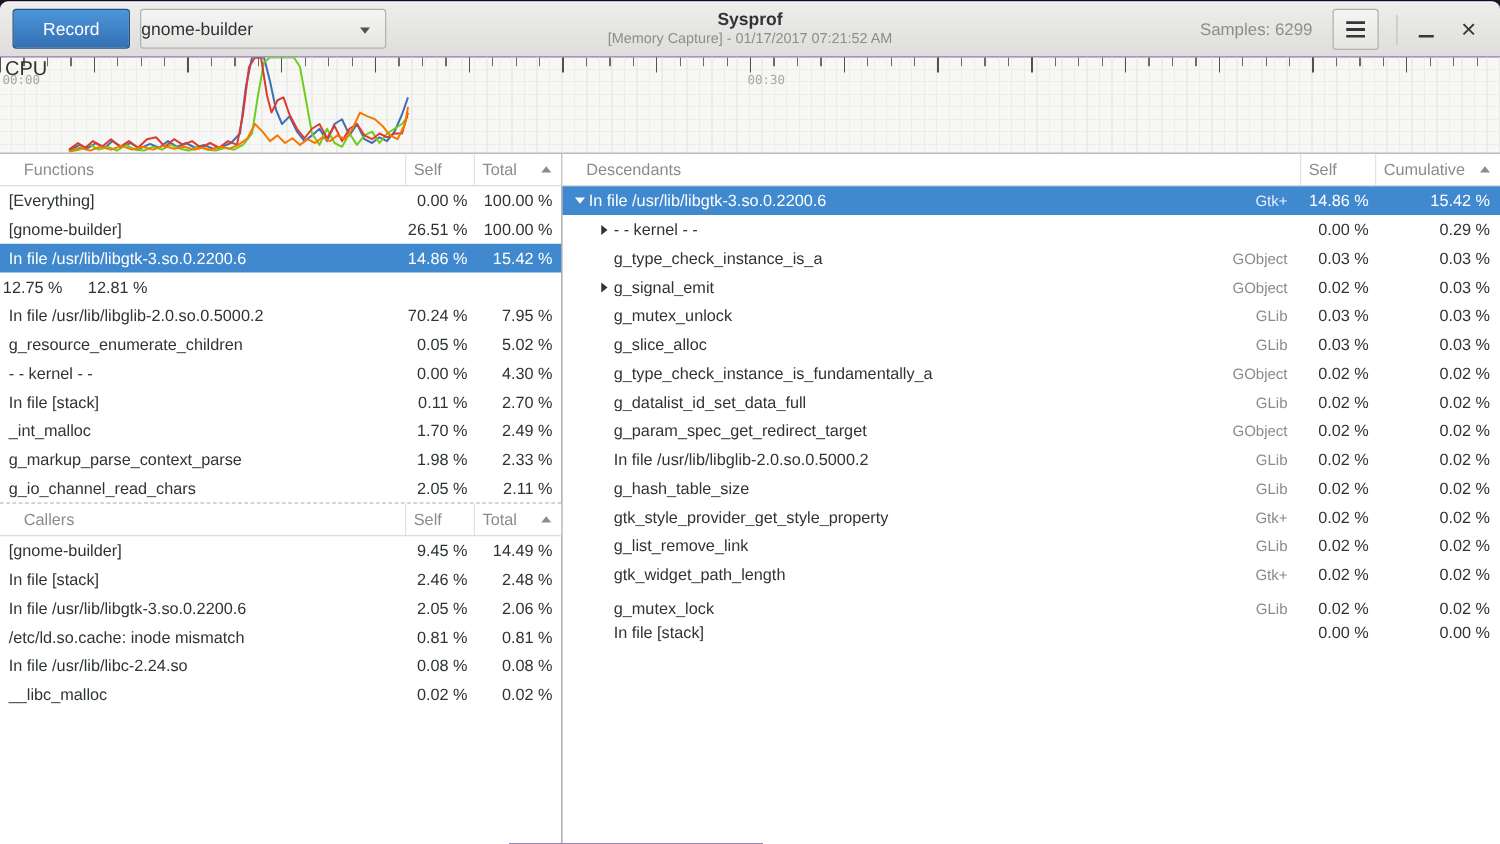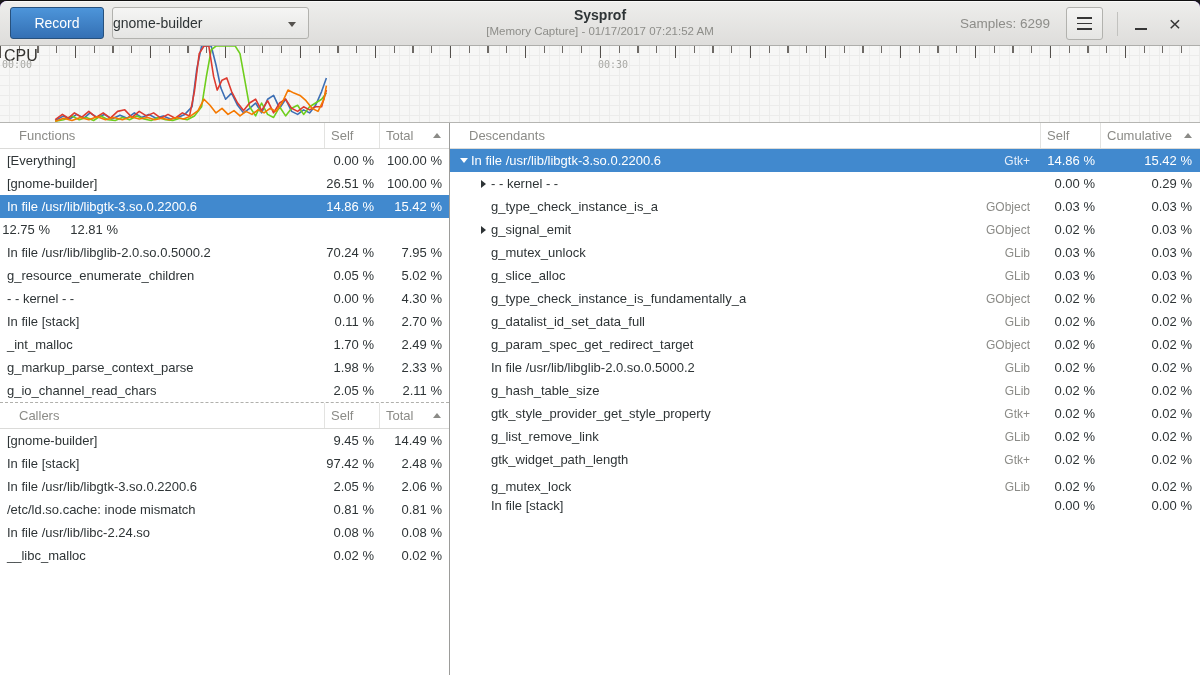--- a/index.html
+++ b/index.html
@@ -211,21 +211,21 @@
         </div>
       </div>
       <div>
           <div class="trow">
             <span class="c-name">[gnome-builder]</span>
             <span class="c-self c-num">9.45 %</span>
             <span class="c-total c-num">14.49 %</span>
           </div>
           <div class="trow">
             <span class="c-name">In file [stack]</span>
-            <span class="c-self c-num">97.42 %</span>
+            <span class="c-self c-num">2.46 %</span>
             <span class="c-total c-num">2.48 %</span>
           </div>
           <div class="trow">
             <span class="c-name">In file /usr/lib/libgtk-3.so.0.2200.6</span>
             <span class="c-self c-num">2.05 %</span>
             <span class="c-total c-num">2.06 %</span>
           </div>
           <div class="trow">
             <span class="c-name">/etc/ld.so.cache: inode mismatch</span>
             <span class="c-self c-num">0.81 %</span>

